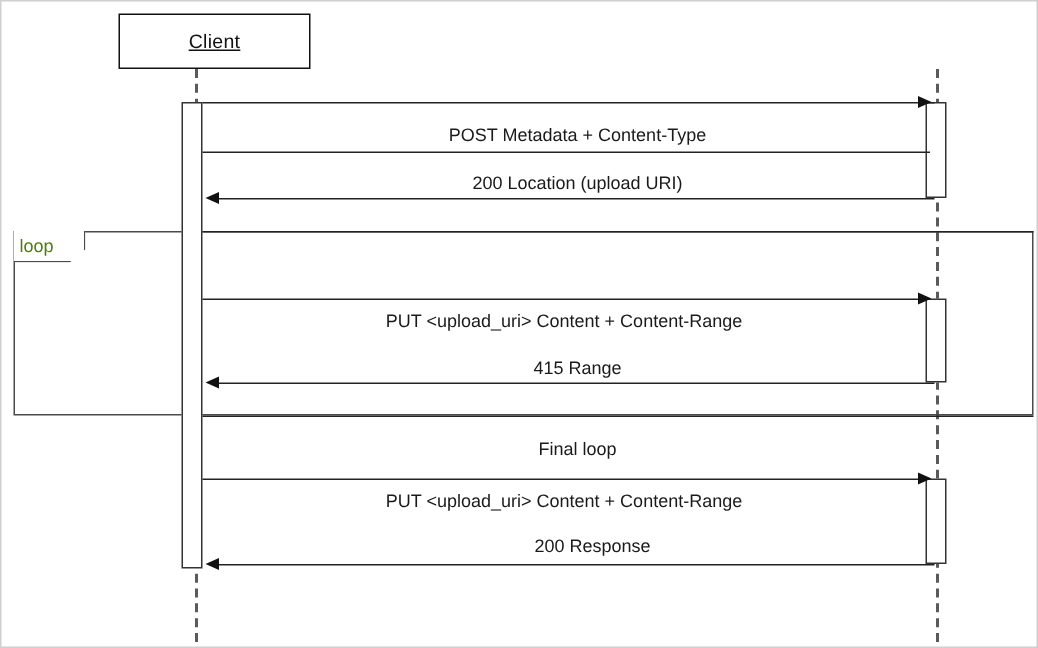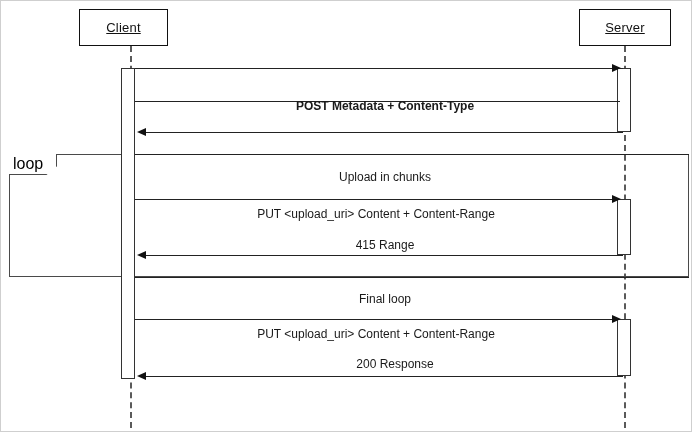--- a/index.html
+++ b/index.html
@@ -89,62 +89,59 @@
     background: #ffffff;
     border: 1.5px solid #4a4a4a;
     border-top: none;
     border-left: none;
     clip-path: polygon(0 0, 100% 0, 100% 58%, 78% 100%, 0 100%);
     display: flex;
     align-items: center;
     padding-left: 4px;
   }
   .fragment-tag span {
-    font-size: 16px;
-    color: #000000;
+    font-size: 12px;
+    color: #4d7c0f;
   }
 </style>
 </head>
 <body>
 
 <div id="canvas">
 
-  <div class="participant" style="left:78px; top:8px; width:89px; height:37px;">
+  <div class="participant" style="left:78px; top:8px; width:128px; height:37px;">
     <span class="plabel">Client</span>
   </div>
 
-  <div class="participant" style="left:578px; top:8px; width:92px; height:37px;">
-    <span class="plabel">Server</span>
-  </div>
 
   <div class="lifeline" style="left:129px; top:45px; height:382px;"></div>
   <div class="lifeline" style="left:623px; top:45px; height:382px;"></div>
 
   <div class="fragment" style="left:8px; top:153px; width:680px; height:123px;"></div>
   <div class="fragment-tag" style="left:8px; top:153px; width:48px; height:21px;">
     <span>loop</span>
   </div>
 
   <div class="activation" style="left:120px; top:67px; width:14px; height:311px;"></div>
 
   <div class="activation" style="left:616px; top:67px; width:14px; height:64px;"></div>
   <div class="activation" style="left:616px; top:198px; width:14px; height:56px;"></div>
   <div class="activation" style="left:616px; top:318px; width:14px; height:57px;"></div>
 
   <div class="msgline" style="left:134px; top:67px; width:488px;"></div>
 
   <div class="msgline" style="left:134px; top:100px; width:485px;"></div>
   <div class="arrowhead right" style="left:611px; top:63px;"></div>
-  <div class="msglabel" style="left:384px; top:98px;font-weight:bold;">POST Metadata + Content-Type</div>
+  <div class="msglabel" style="left:384px; top:82px;">POST Metadata + Content-Type</div>
 
   <div class="msgline" style="left:140px; top:131px; width:482px;"></div>
   <div class="arrowhead left" style="left:136px; top:126.5px;"></div>
+  <div class="msglabel" style="left:384px; top:114px;">200 Location (upload URI)</div>
 
   <div class="msgline" style="left:134px; top:153px; width:554px;"></div>
-  <div class="msglabel" style="left:384px; top:169px;">Upload in chunks</div>
 
   <div class="msgline" style="left:134px; top:198px; width:485px;"></div>
   <div class="arrowhead right" style="left:611px; top:194px;"></div>
   <div class="msglabel" style="left:375px; top:206px;">PUT &lt;upload_uri&gt; Content + Content-Range</div>
 
   <div class="msgline" style="left:140px; top:254px; width:482px;"></div>
   <div class="arrowhead left" style="left:136px; top:249.5px;"></div>
   <div class="msglabel" style="left:384px; top:237px;">415 Range</div>
 
   <div class="msgline" style="left:134px; top:276px; width:554px;"></div>

